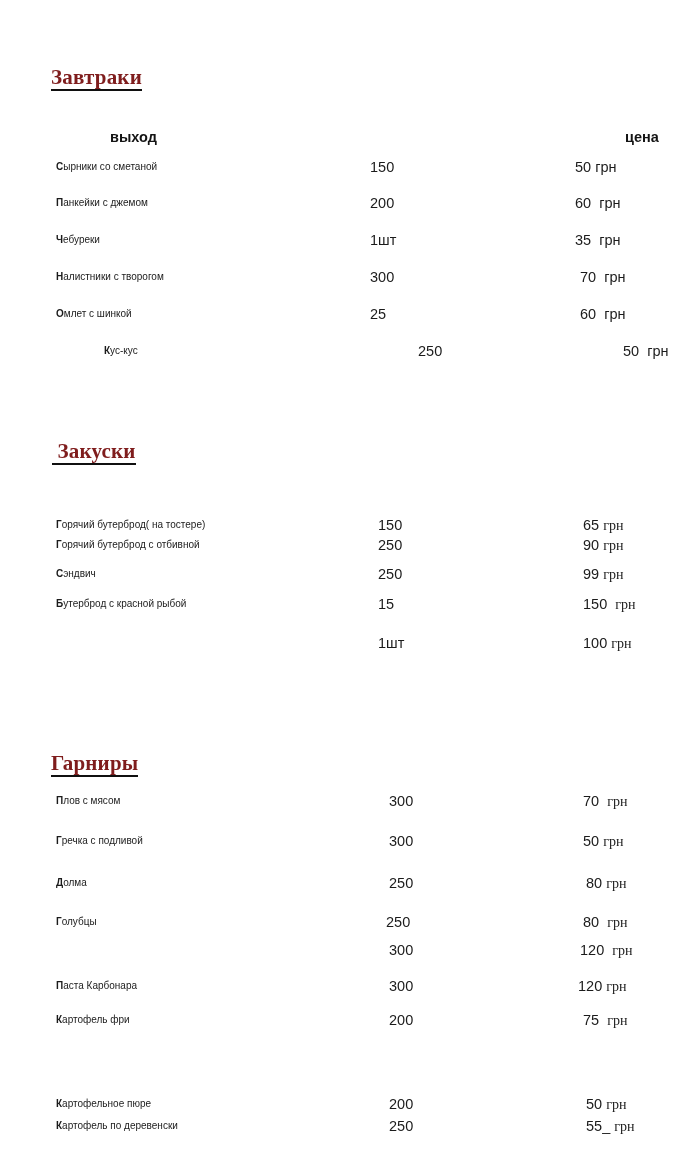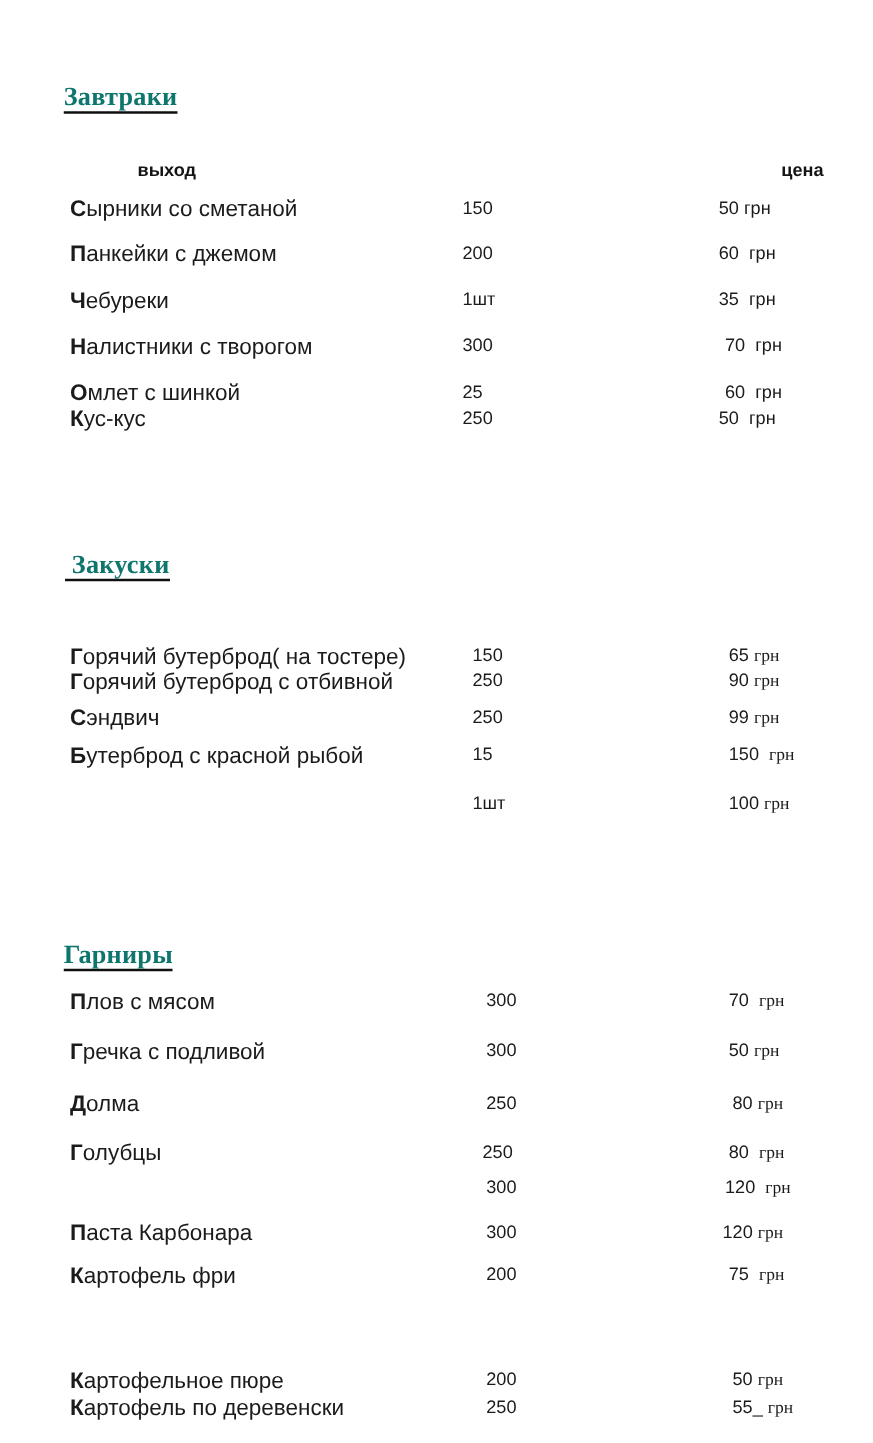--- a/index.html
+++ b/index.html
@@ -24,21 +24,21 @@
     background: #ffffff;
   }
 
   
   .section-title {
     position: absolute;
     font-family: "Liberation Serif", "DejaVu Serif", serif;
     font-weight: bold;
     font-size: 21px;
     letter-spacing: 0.2px;
-    color: #0f766e;
+    color: #7f1d1d;
     border-bottom: 2.4px solid #101010;
     padding-bottom: 1px;
     white-space: pre;
     line-height: 1.05;
   }
 
   
   .col-head {
     position: absolute;
     font-family: "Liberation Sans", sans-serif;
@@ -53,21 +53,21 @@
     position: absolute;
     left: 0;
     right: 0;
     height: 22px;
   }
   .row .name {
     position: absolute;
     left: 56px;
     top: 0;
     font-family: "Liberation Sans", sans-serif;
-    font-size: 18px;
+    font-size: 10px;
     color: #1b1b1b;
     white-space: pre;
     line-height: 20px;
   }
   .row .name .cap {
     font-weight: bold;
   }
   .row .qty {
     position: absolute;
     top: 0;
@@ -121,21 +121,21 @@
   <div class="row" style="top:267px;">
     <span class="name"><span class="cap">Н</span>алистники с творогом</span>
     <span class="qty" style="left:370px;">300</span>
     <span class="price" style="left:580px;">70  грн</span>
   </div>
   <div class="row" style="top:304px;">
     <span class="name"><span class="cap">О</span>млет с шинкой</span>
     <span class="qty" style="left:370px;">25</span>
     <span class="price" style="left:580px;">60  грн</span>
   </div>
-  <div class="row" style="top:325px;">
+  <div class="row" style="top:341px;margin-left:48px;">
     <span class="name"><span class="cap">К</span>ус-кус</span>
     <span class="qty" style="left:370px;">250</span>
     <span class="price" style="left:575px;">50  грн</span>
   </div>
 
   <div class="section-title" style="left:52px; top:440px;"> Закуски</div>
 
   <div class="row" style="top:515px;">
     <span class="name"><span class="cap">Г</span>орячий бутерброд( на тостере)</span>
     <span class="qty" style="left:378px;">150</span>

